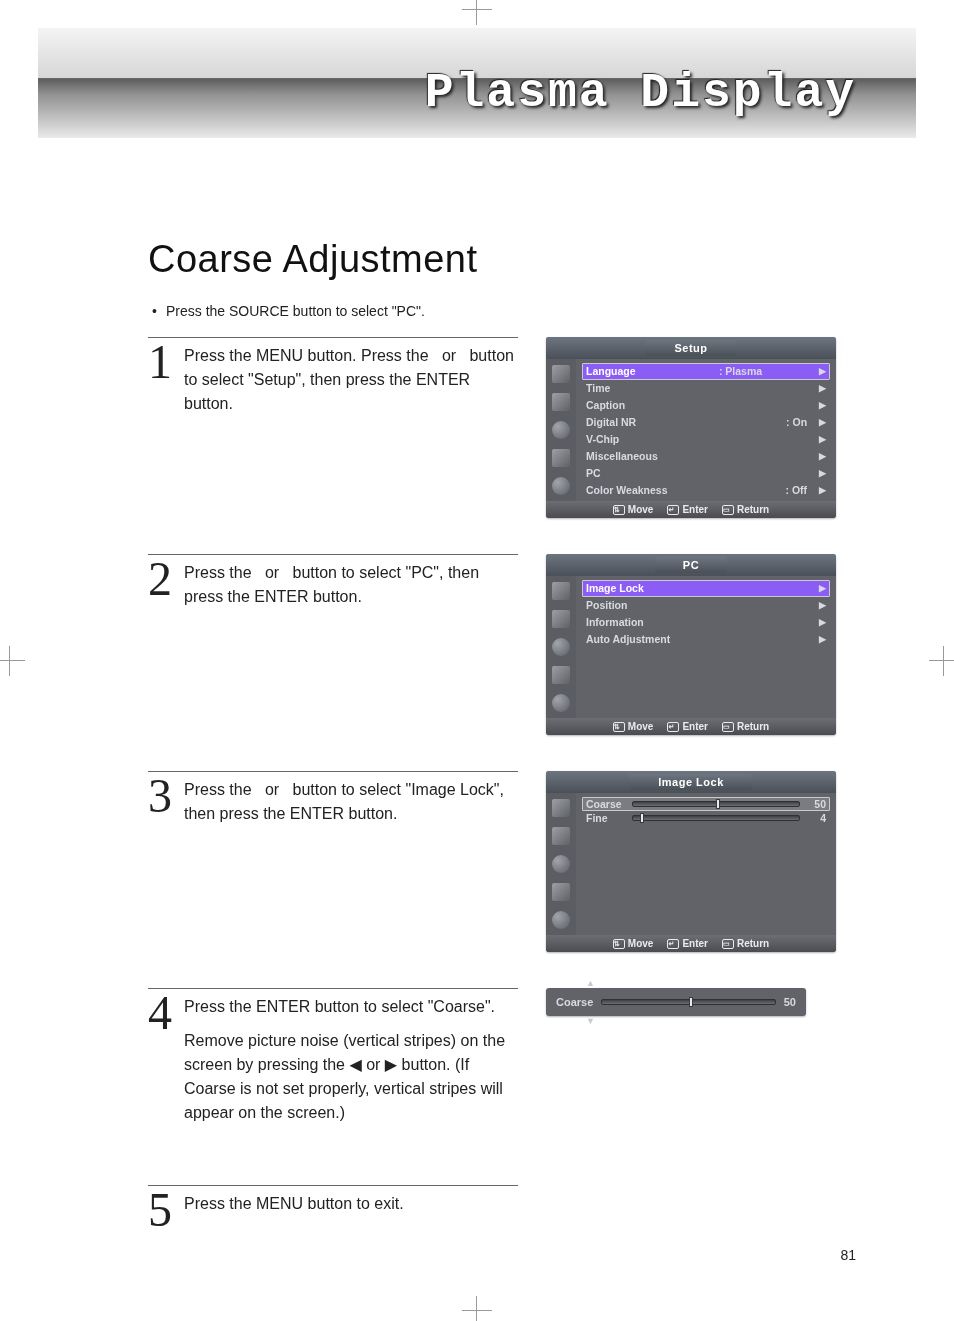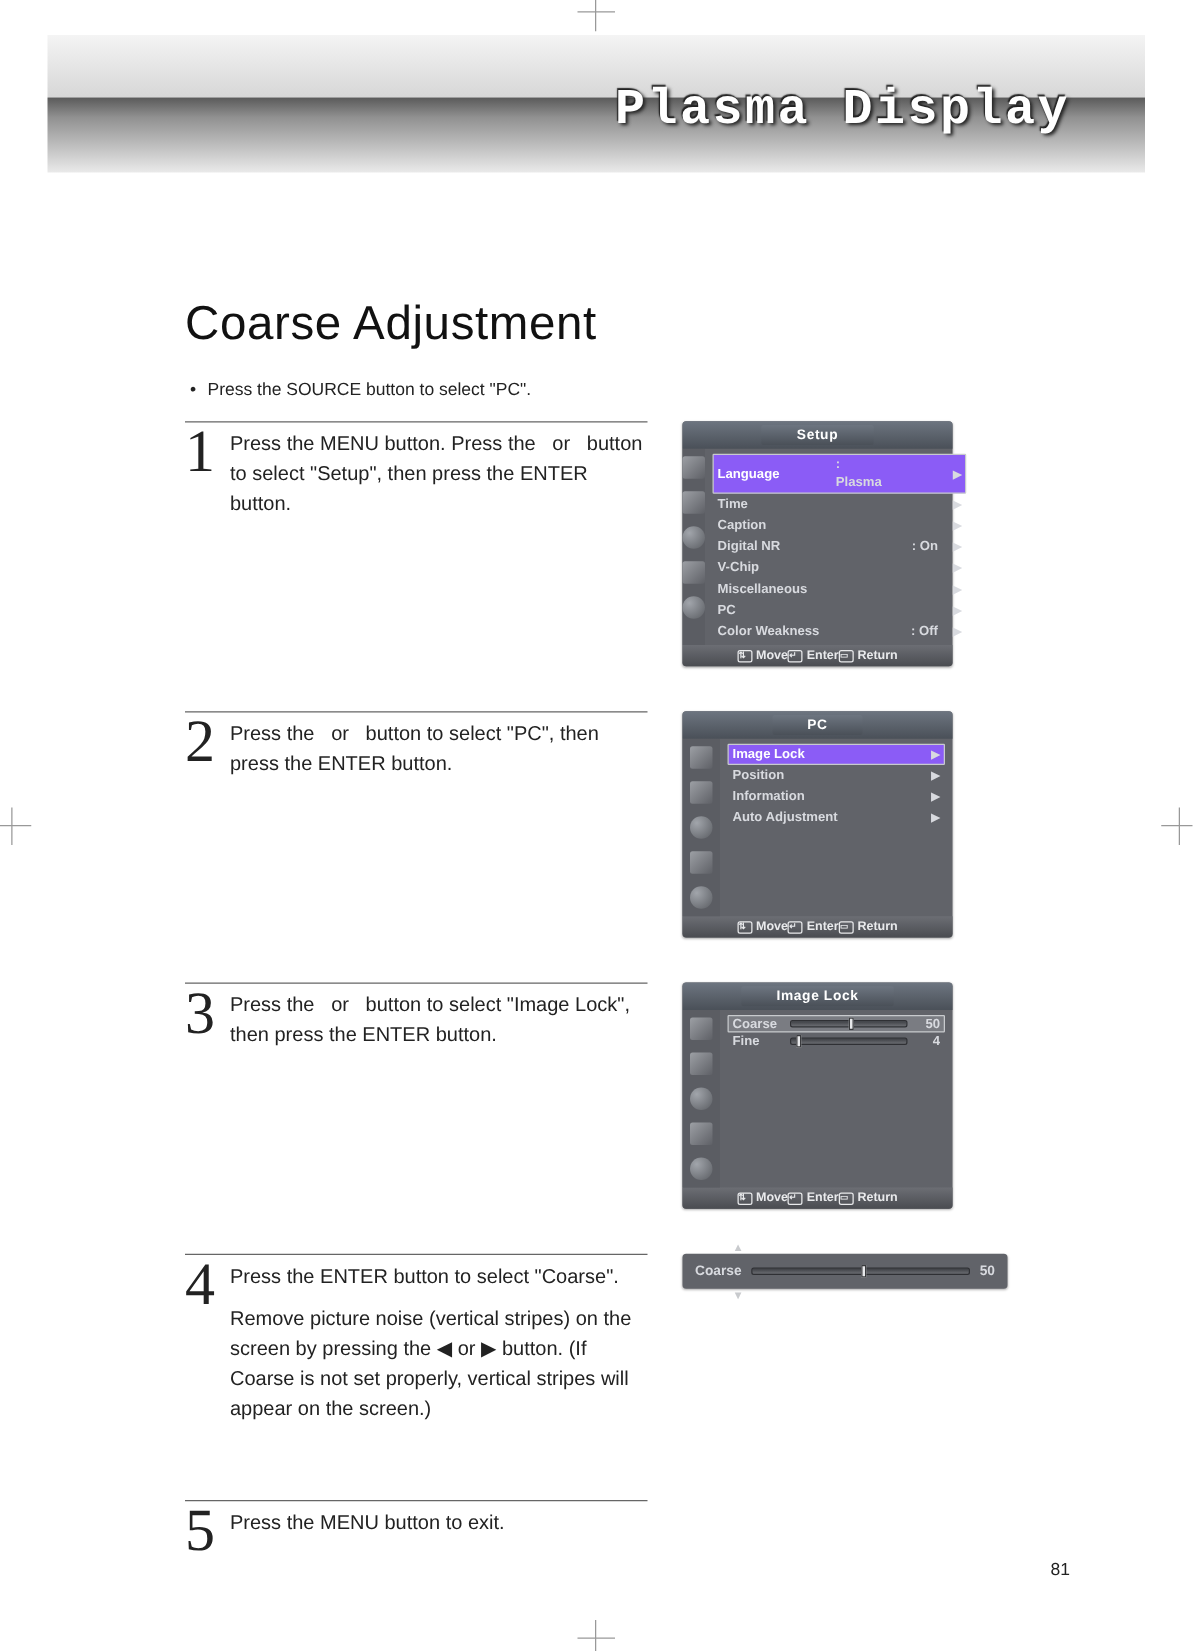--- a/index.html
+++ b/index.html
@@ -63,21 +63,21 @@
     height: 110px;
     background: linear-gradient(180deg, #f4f4f4 0%, #d7d7d7 45%, #5c5c5c 46%, #919191 60%, #bdbdbd 80%, #eaeaea 100%);
     overflow: hidden;
   }
   .banner-text {
     position: absolute;
     right: 60px;
     top: 38px;
     font-family: "Courier New", monospace;
     font-weight: bold;
-    font-size: 40px;
+    font-size: 48px;
     letter-spacing: 2px;
     color: #fff;
     text-shadow: 2px 2px 3px #222, -1px -1px 1px #222;
   }
 
   
   .content {
     position: absolute;
     top: 210px;
     left: 110px;
@@ -137,21 +137,21 @@
   }
   .step-text {
     font-size: 16px;
     line-height: 1.5;
     color: #222;
     padding-top: 2px;
   }
 
   
   .osd {
-    width: 216px;
+    width: 290px;
     background: #616369;
     border-radius: 3px;
     padding: 0;
     color: #fff;
     font-size: 11px;
     font-weight: bold;
     position: relative;
     box-shadow: 0 1px 2px rgba(0,0,0,0.3);
   }
   .osd-title {
@@ -209,20 +209,21 @@
     border-radius: 1px;
     padding: 0px 3px;
     gap: 45px;
   }
   .osd-item .arrow { font-size: 9px; color: #d8dadf; }
   .osd-item .val { color: #d8dadf; margin-left: auto; padding-right: 12px; }
   .osd-footer {
     background: linear-gradient(180deg, #6c6e74 0%, #4a4c51 100%);
     display: flex;
     justify-content: center;
+    gap: 14px;
     padding: 3px 0;
     font-size: 10px;
     border-radius: 0 0 3px 3px;
   }
   .osd-footer span { display: inline-flex; align-items: center; gap: 3px; color: #e9eaec; }
   .foot-ico {
     display: inline-block;
     width: 12px;
     height: 10px;
     border: 1px solid #e9eaec;

